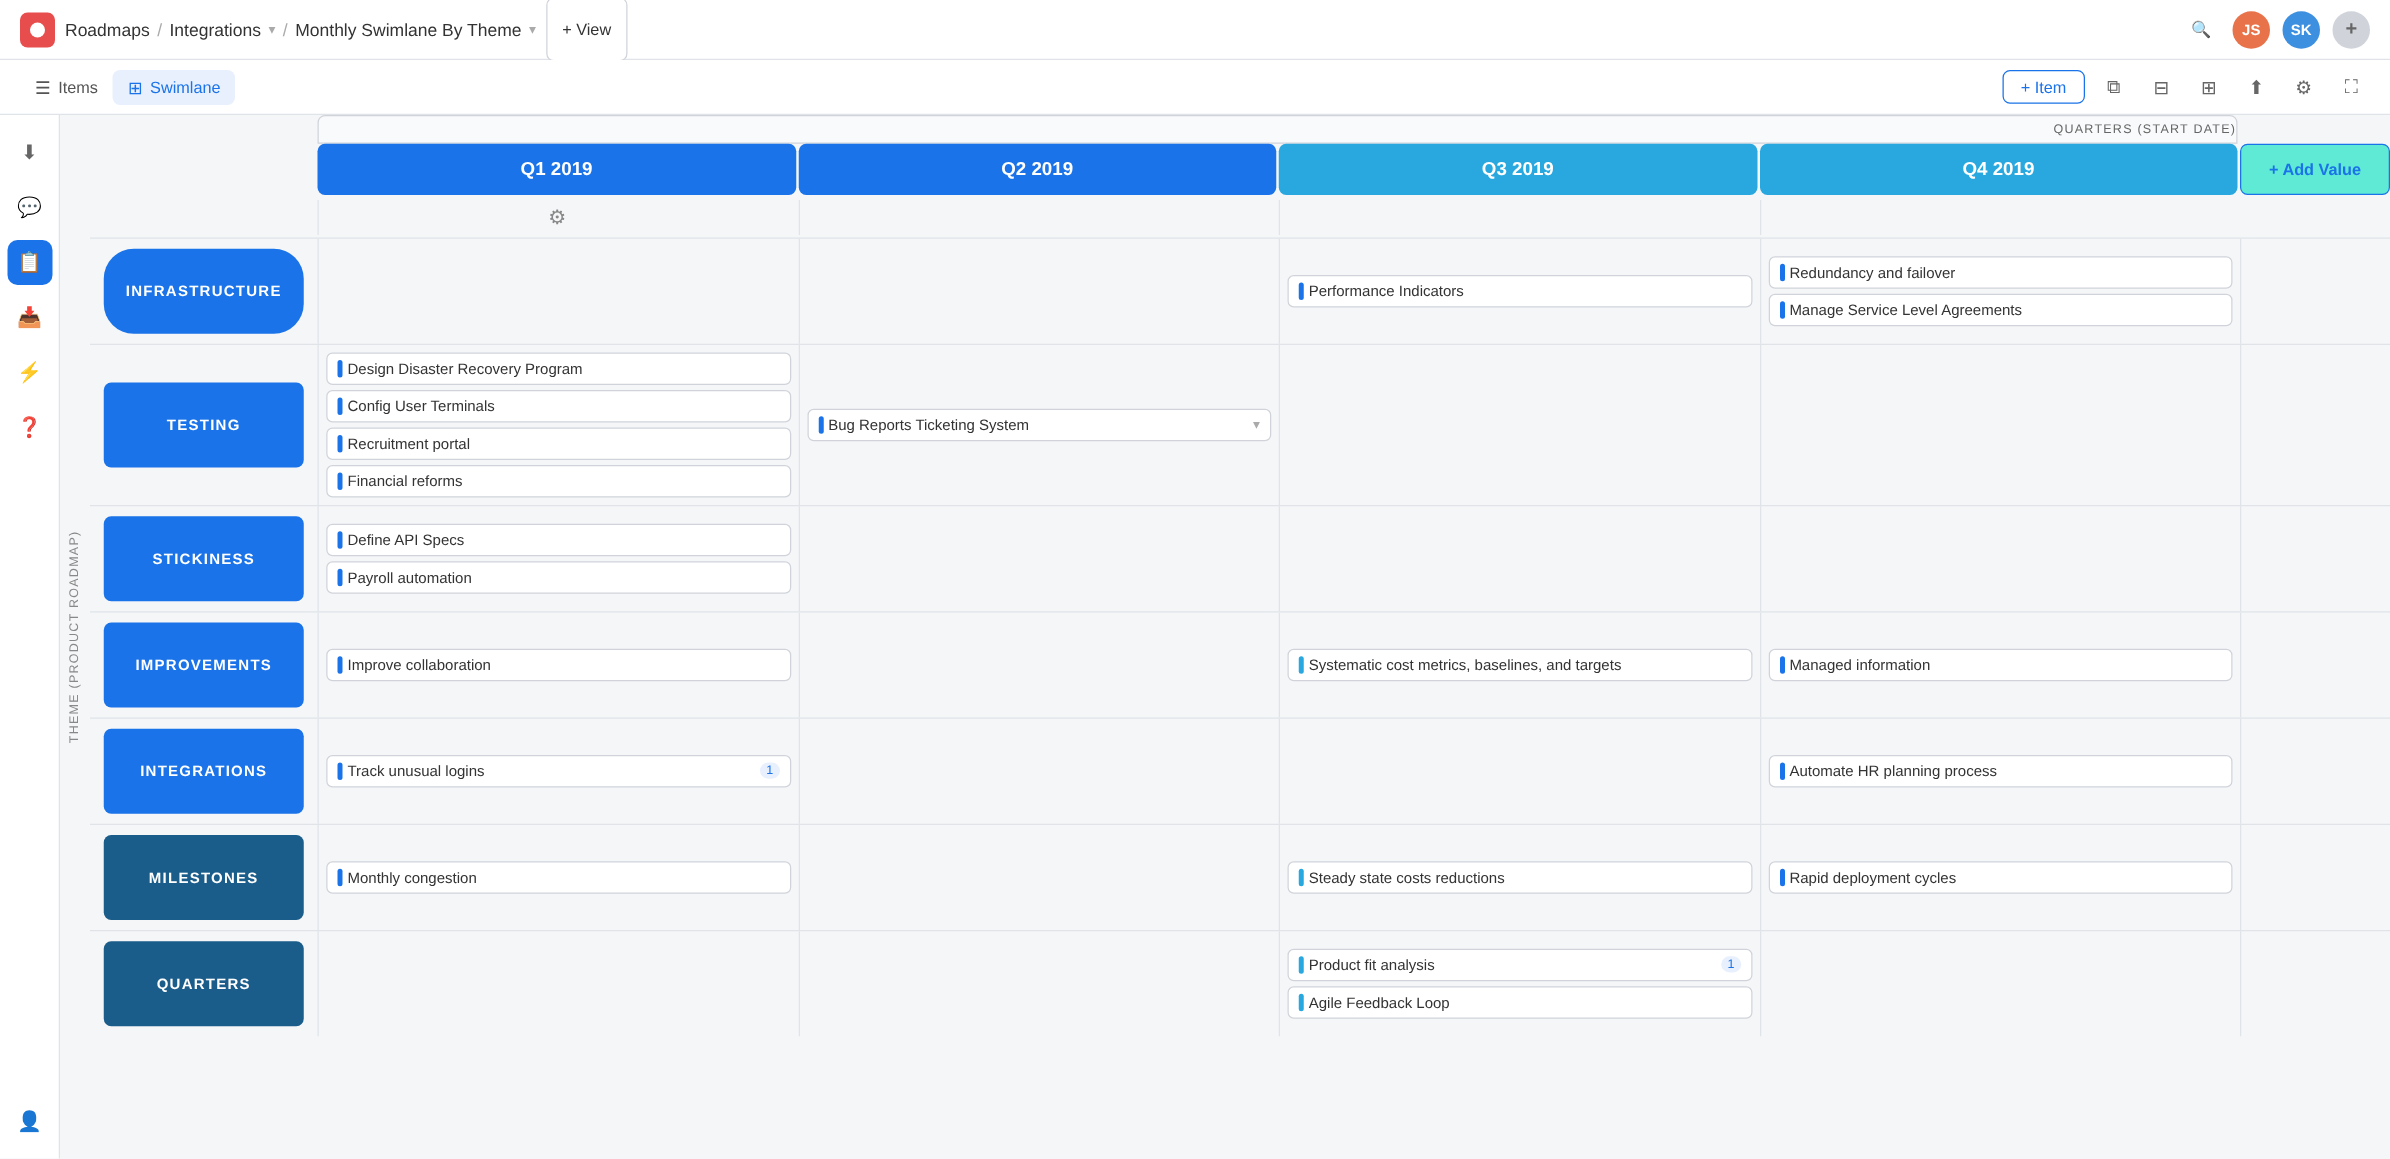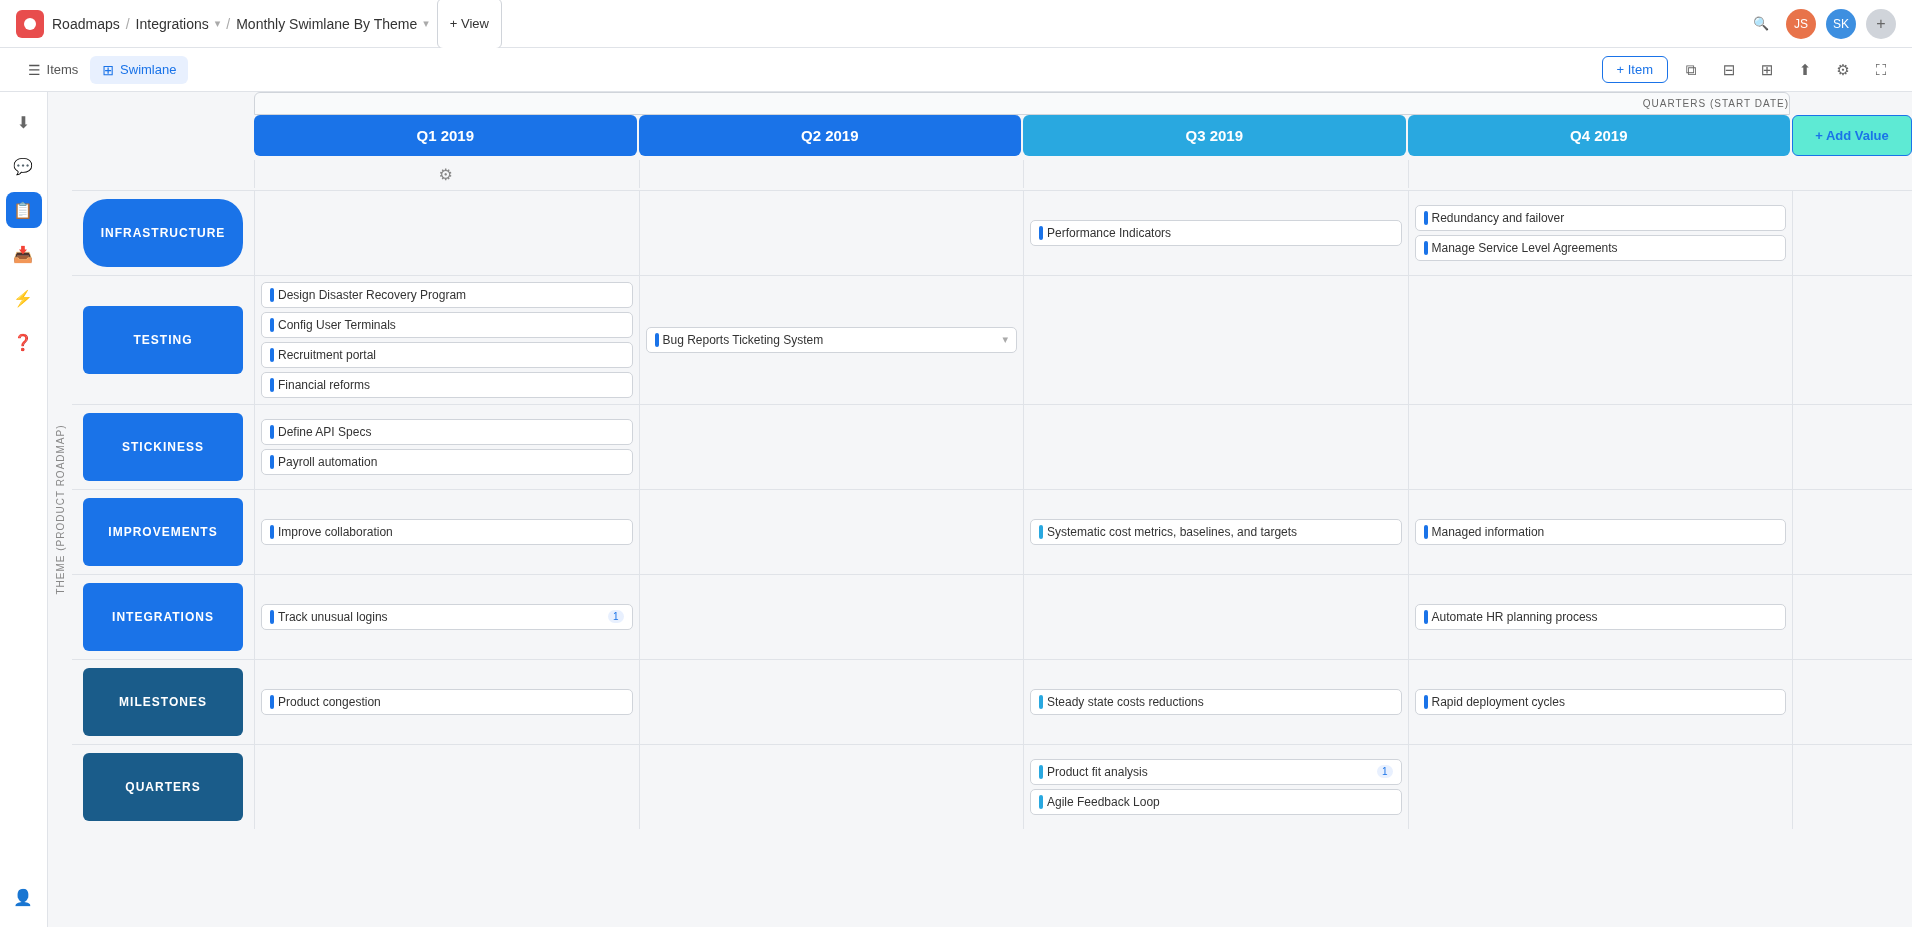--- a/index.html
+++ b/index.html
@@ -9,21 +9,21 @@
     .top-nav { display: flex; align-items: center; height: 48px; background: #fff; border-bottom: 1px solid #e0e3e8; padding: 0 16px; gap: 8px; flex-shrink: 0; }
     .nav-logo { width: 28px; height: 28px; background: #e84d4d; border-radius: 6px; display: flex; align-items: center; justify-content: center; }
     .nav-logo svg { fill: white; width: 16px; height: 16px; }
     .breadcrumb { display: flex; align-items: center; gap: 6px; font-size: 14px; color: #333; }
     .breadcrumb .sep { color: #aaa; }
     .breadcrumb .item { cursor: pointer; color: #333; }
     .breadcrumb .item.active { font-weight: 500; }
     .breadcrumb .chevron { color: #aaa; font-size: 11px; }
     .nav-right { margin-left: auto; display: flex; align-items: center; gap: 10px; }
     .search-icon-btn { width: 30px; height: 30px; display: flex; align-items: center; justify-content: center; cursor: pointer; color: #666; }
-    .avatar { width: 30px; height: 30px; border-radius: 50%; display: flex; align-items: center; justify-content: center; font-size: 12px; font-weight: 400; color: #fff; cursor: pointer; }
+    .avatar { width: 30px; height: 30px; border-radius: 50%; display: flex; align-items: center; justify-content: center; font-size: 12px; font-weight: 700; color: #fff; cursor: pointer; }
     .av-js { background: #e8734a; }
     .av-sk { background: #3d8fe0; }
     .av-plus { background: #d0d4da; color: #666; font-size: 16px; }
     .view-btn { background: #fff; border: 1px solid #d0d4da; border-radius: 6px; padding: 17px 12px; font-size: 13px; cursor: pointer; color: #333; display: flex; align-items: center; gap: 4px; }
 
     
     .sub-nav { display: flex; align-items: center; height: 44px; background: #fff; border-bottom: 1px solid #e0e3e8; padding: 0 16px; flex-shrink: 0; }
     .tab-btn { display: flex; align-items: center; gap: 6px; padding: 6px 12px; border-radius: 6px; cursor: pointer; font-size: 13px; color: #555; border: none; background: none; }
     .tab-btn.active { background: #e8f0fe; color: #1a73e8; font-weight: 500; }
     .tab-icon { font-size: 14px; }
@@ -297,21 +297,21 @@
             </div>
             <div class="add-value-cell"></div>
           </div>
           <div class="swim-row">
             <div class="swim-label-cell">
               <div class="swim-label milestones">MILESTONES</div>
             </div>
             <div class="swim-q">
               <div class="card">
                 <div class="card-bar blue"></div>
-                <span class="card-text">Product congestion</span>
+                <span class="card-text">Monthly congestion</span>
               </div>
             </div>
             <div class="swim-q"></div>
             <div class="swim-q">
               <div class="card">
                 <div class="card-bar teal"></div>
                 <span class="card-text">Steady state costs reductions</span>
               </div>
             </div>
             <div class="swim-q">

